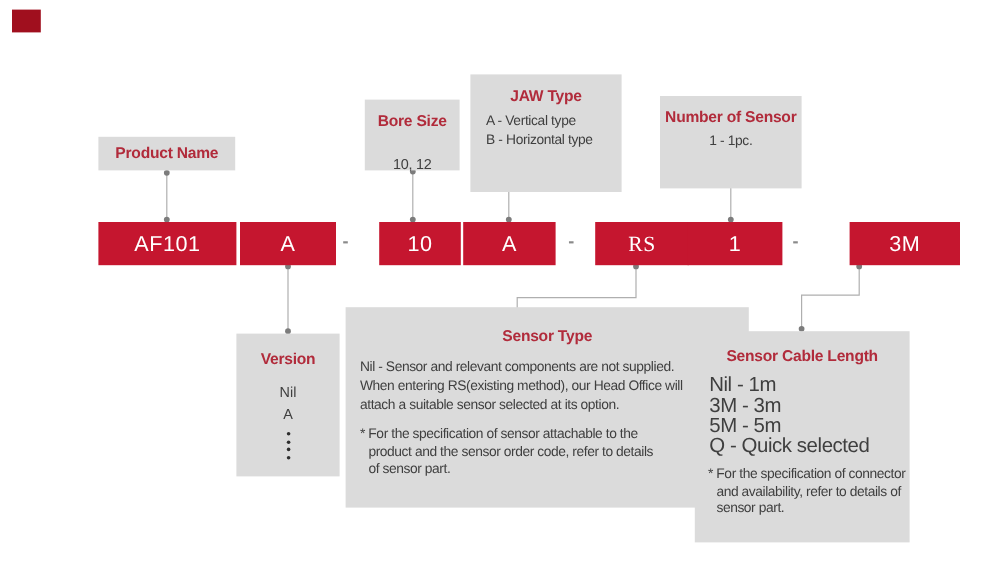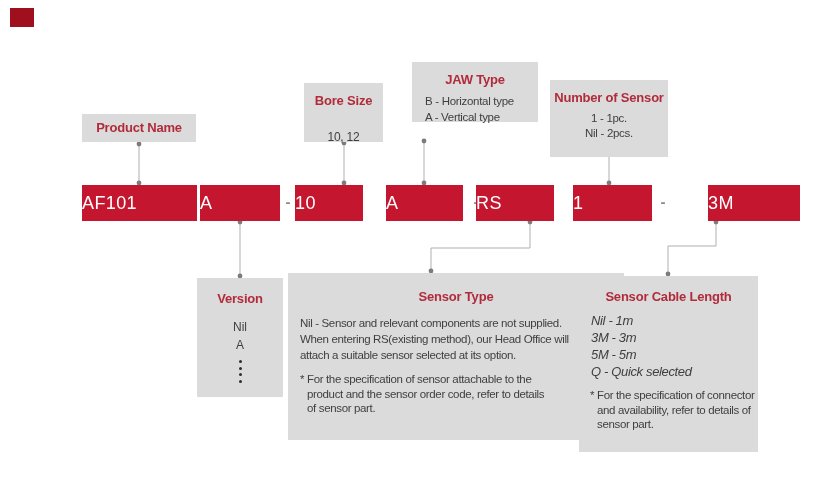--- a/index.html
+++ b/index.html
@@ -19,55 +19,55 @@
   .opts, .body, .note, .val { color:#3F3F3F; }
   .bline { display:block; white-space:nowrap; }
 
   #c-product { left:82px;  top:114px; width:114px; height:28px; }
   #c-product .c-title { line-height:28px; }
 
   #c-bore { left:304px; top:83px; width:79px; height:59px; }
   #c-bore .c-title { padding-top:10px; }
   #c-bore .val { text-align:center; font-size:12px; margin-top:22px; letter-spacing:-0.2px; }
 
-  #c-jaw { left:412px; top:62px; width:126px; height:60px; }
+  #c-jaw { left:392px; top:62px; width:126px; height:98px; }
   #c-jaw .c-title { padding-top:10px; }
   #c-jaw .opts { padding:7px 0 0 13px; font-size:11.5px; line-height:15.5px; letter-spacing:-0.3px; }
 
   #c-sensorcount { left:550px; top:80px; width:118px; height:77px; }
   #c-sensorcount .c-title { padding-top:10px; }
   #c-sensorcount .opts { text-align:center; padding-top:6px; font-size:11.5px; line-height:15px; letter-spacing:-0.3px; }
 
   #c-version { left:197px; top:278px; width:86px; height:119px; }
   #c-version .c-title { padding-top:13px; }
   #c-version .opts { text-align:center; padding-top:12px; font-size:12px; line-height:18px; }
   .vdots { display:flex; flex-direction:column; align-items:center; gap:3.5px; padding-top:6px; }
   .vdots i { width:3px; height:3px; border-radius:50%; background:#2E2E2E; }
 
-  #c-sensortype { left:288px; top:273px; width:336px; height:167px; }
+  #c-sensortype { left:288px; top:256px; width:336px; height:167px; }
   #c-sensortype .c-title { padding-top:16px; }
   #c-sensortype .body { padding:11px 10px 0 12px; font-size:11.5px; line-height:16px; letter-spacing:-0.35px; }
   .note { font-size:11.5px; line-height:14.5px; letter-spacing:-0.35px; padding:9px 10px 0 12px; }
   .note .cont { padding-left:7px; }
 
   #c-cable { left:579px; top:276px; width:179px; height:176px; }
   #c-cable .c-title { padding-top:13px; }
-  #c-cable .body { padding:8px 8px 0 12px; font-size:13px; line-height:17px; letter-spacing:-0.35px;font-style:italic; }
+  #c-cable .body { padding:8px 8px 0 12px; font-size:17px; line-height:17px; letter-spacing:-0.35px; }
   #c-cable .note { padding:8px 8px 0 11px; }
 
   
   .code {
     position:absolute; top:185px; height:36px; background:#C5162F; color:#ffffff;
-    font-size:18px; line-height:36px; letter-spacing:0.4px;
+    font-size:18px; line-height:36px; text-align:center; letter-spacing:0.4px;
   }
   #k1 { left:82px;  width:115px; }
   #k2 { left:200px; width:80px;  }
-  #k3 { left:295px; width:68px;  }
+  #k3 { left:316px; width:68px;  }
   #k4 { left:386px; width:77px;  }
-  #k5 { left:476px; width:78px;  }
+  #k5 { left:496px; width:78px;font-family:Liberation Serif, serif;  }
   #k6 { left:573px; width:79px;  }
   #k7 { left:708px; width:92px;  }
 
   .dash {
     position:absolute; top:185px; height:36px; width:14px; line-height:34px;
     text-align:center; color:#8A8A8A; font-size:15px; font-weight:bold;
   }
   #d1 { left:281px; } #d2 { left:469px; } #d3 { left:656px; }
 </style>
 </head>
@@ -110,30 +110,29 @@
   </div>
 
   <div class="callout" id="c-bore">
     <div class="c-title">Bore Size</div>
     <div class="val">10, 12</div>
   </div>
 
   <div class="callout" id="c-jaw">
     <div class="c-title">JAW Type</div>
     <div class="opts">
+      <span class="bline">A - Vertical type</span>
       <span class="bline">B - Horizontal type</span>
-      <span class="bline">A - Vertical type</span>
     </div>
   </div>
 
   <div class="callout" id="c-sensorcount">
     <div class="c-title">Number of Sensor</div>
     <div class="opts">
       <span class="bline">1 - 1pc.</span>
-      <span class="bline">Nil - 2pcs.</span>
     </div>
   </div>
 
   <div class="callout" id="c-version">
     <div class="c-title">Version</div>
     <div class="opts">
       <span class="bline">Nil</span>
       <span class="bline">A</span>
     </div>
     <div class="vdots">

